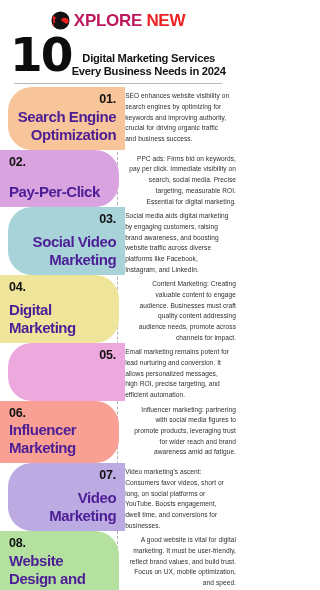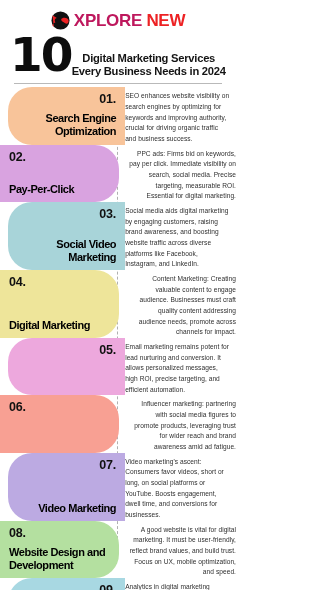--- a/index.html
+++ b/index.html
@@ -132,23 +132,23 @@
 
   .pill-num {
     font-size: 12.5px;
     font-weight: bold;
     color: #111;
     line-height: 1.25;
     letter-spacing: -0.2px;
   }
 
   .pill-title {
-    font-size: 11px;
-    font-weight: bold;
-    color: #000000;
+    font-size: 15px;
+    font-weight: bold;
+    color: #4c1d95;
     line-height: 1.2;
     letter-spacing: -0.45px;
   }
 
   
   .copy {
     width: 110px;
     font-size: 6.6px;
     line-height: 1.62;
     color: #2f2f2f;
@@ -228,20 +228,21 @@
     </div>
     <div class="row left">
       <div class="pill" style="background: rgb(237, 168, 221);">
         <div class="pill-num">05.</div>
       </div>
       <div class="copy">Email marketing remains potent for lead nurturing and conversion. It allows personalized messages, high ROI, precise targeting, and efficient automation.</div>
     </div>
     <div class="row right">
       <div class="pill" style="background: rgb(248, 160, 147);">
         <div class="pill-num">06.</div>
+        <div class="pill-title">Influencer Marketing</div>
       </div>
       <div class="copy">Influencer marketing: partnering with social media figures to promote products, leveraging trust for wider reach and brand awareness amid ad fatigue.</div>
     </div>
     <div class="row left">
       <div class="pill" style="background: rgb(188, 170, 226);">
         <div class="pill-num">07.</div>
         <div class="pill-title">Video Marketing</div>
       </div>
       <div class="copy">Video marketing's ascent: Consumers favor videos, short or long, on social platforms or YouTube. Boosts engagement, dwell time, and conversions for businesses.</div>
     </div>

